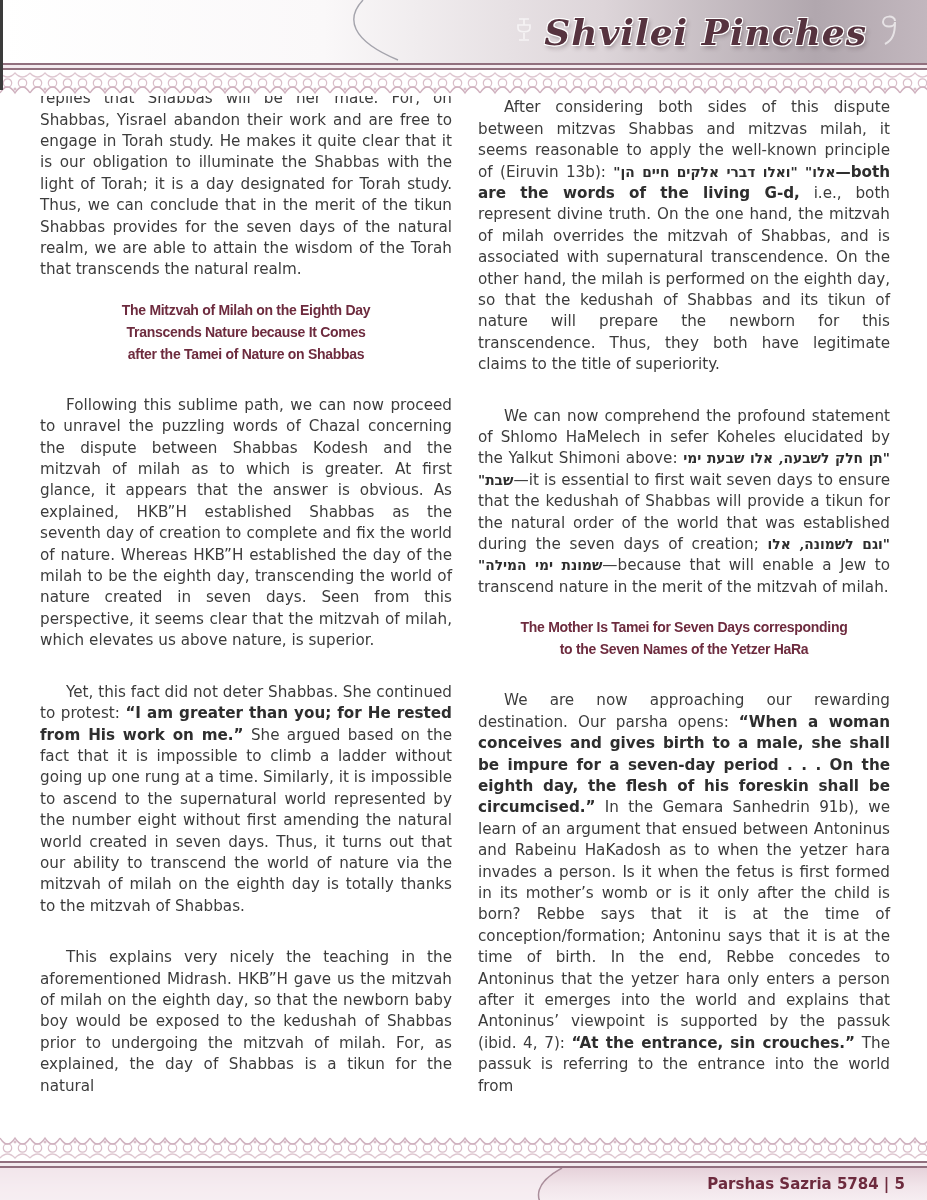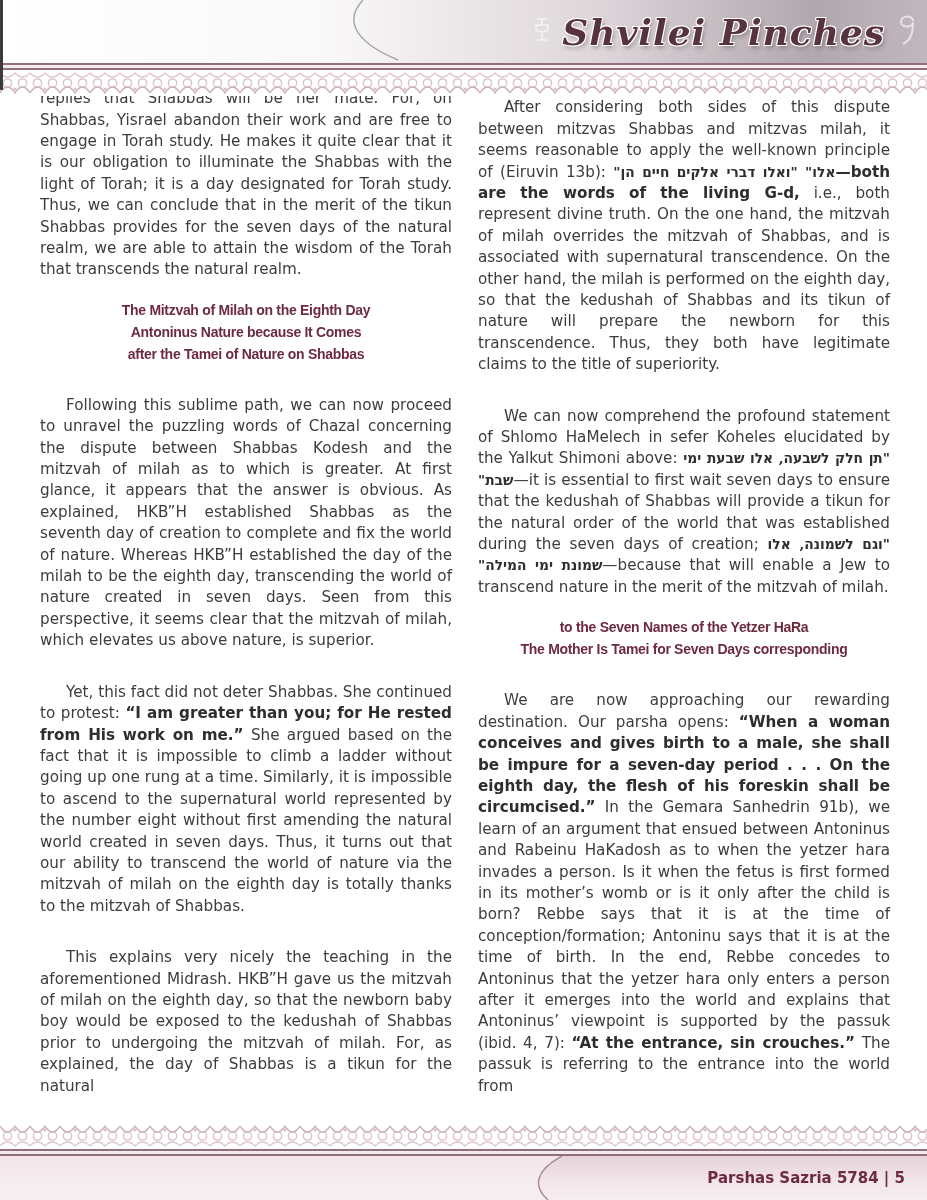--- a/index.html
+++ b/index.html
@@ -6,21 +6,21 @@
   .page{
     position:relative;width:927px;height:1200px;background:#ffffff;
     font-family:"DejaVu Sans",sans-serif;overflow:hidden;margin:0 auto;
   }
   
   .header{position:relative;}
   .header-band{
     position:relative;height:63px;
     background:linear-gradient(90deg,#ffffff 0%,#faf8f9 35%,#ddd5d9 65%,#b1a7ae 88%,#c2b7be 100%);
     display:flex;align-items:center;justify-content:flex-end;
-    padding-right:8px;box-sizing:border-box;
+    padding-right:26px;box-sizing:border-box;
   }
   .swoosh{position:absolute;left:0;top:0;pointer-events:none;}
   .page-title{
     font-family:"DejaVu Serif",serif;font-style:italic;font-weight:bold;
     font-size:36px;color:var(--title-color,#56333f);letter-spacing:1px;line-height:1;
     text-shadow:-1px -1px 0 #fff,1px -1px 0 #fff,-1px 1px 0 #fff,1px 1px 0 #fff,2px 3px 4px rgba(60,40,50,.35);
     padding:0 10px;
   }
   .ornament{display:inline-block;vertical-align:middle;opacity:.85;}
   .rule{
@@ -45,21 +45,21 @@
   }
   .hline{display:block;white-space:nowrap;}
   .seg-bold{font-weight:bold;color:#2e2e2e;}
   .seg-hebrew{
     font-family:"DejaVu Serif","DejaVu Sans",serif;font-weight:bold;
     font-size:13.8px;unicode-bidi:isolate;color:#2e2e2e;
   }
   
   .footer{position:absolute;left:0;right:0;bottom:0;}
   .footer-band{
-    position:relative;height:44px;
+    position:relative;height:32px;
     background:linear-gradient(#e6d2da 0,#f2e6eb 60%,#f6edf1 100%);
   }
   .footer-label{
     position:absolute;right:22px;top:50%;transform:translateY(-52%);
     font-family:"DejaVu Sans",sans-serif;font-weight:bold;font-size:15px;
     color:var(--accent,#6d2b3e);
   }
   .footer-svg{position:absolute;left:0;top:0;}
 </style>
 </head>
@@ -99,34 +99,34 @@
       <rect width="927" height="26" fill="url(#laceT)"></rect>
     </svg>
     <div class="edge-artifact"></div>
   </div>
 
   <div class="content">
     <div class="column">
         <p><span>Yisrael enter the land and are occupied with their fields and vineyards, she will be neglected.  HKB”H replies that Shabbas will be her mate.  For, on Shabbas, Yisrael abandon their work and are free to engage in Torah study.  He makes it quite clear that it is our obligation to illuminate the Shabbas with the light of Torah; it is a day designated for Torah study.  Thus, we can conclude that in the merit of the tikun Shabbas provides for the seven days of the natural realm, we are able to attain the wisdom of the Torah that transcends the natural realm.</span></p>
         <h2>
           <span class="hline">The Mitzvah of Milah on the Eighth Day</span>
-          <span class="hline">Antoninus Nature because It Comes</span>
+          <span class="hline">Transcends Nature because It Comes</span>
           <span class="hline">after the Tamei of Nature on Shabbas</span>
         </h2>
         <p class="indent"><span>Following this sublime path, we can now proceed to unravel the puzzling words of Chazal concerning the dispute between Shabbas Kodesh and the mitzvah of milah as to which is greater.  At first glance, it appears that the answer is obvious.  As explained, HKB”H established Shabbas as the seventh day of creation to complete and fix the world of nature.  Whereas HKB”H established the day of the milah to be the eighth day, transcending the world of nature created in seven days.  Seen from this perspective, it seems clear that the mitzvah of milah, which elevates us above nature, is superior.</span></p>
         <p class="indent"><span>Yet, this fact did not deter Shabbas.  She continued to protest: </span><span class="seg-bold">“I am greater than you; for He rested from His work on me.”</span><span>  She argued based on the fact that it is impossible to climb a ladder without going up one rung at a time.  Similarly, it is impossible to ascend to the supernatural world represented by the number eight without first amending the natural world created in seven days.  Thus, it turns out that our ability to transcend the world of nature via the mitzvah of milah on the eighth day is totally thanks to the mitzvah of Shabbas.</span></p>
         <p class="indent"><span>This explains very nicely the teaching in the aforementioned Midrash.  HKB”H gave us the mitzvah of milah on the eighth day, so that the newborn baby boy would be exposed to the kedushah of Shabbas prior to undergoing the mitzvah of milah.  For, as explained, the day of Shabbas is a tikun for the natural</span></p>
       </div>
     <div class="column">
         <p><span>world.  So, only after being subjected to its kedushah, is it possible for the newborn to fulfill the mitzvah of milah on the eighth day and transcend provide.</span></p>
         <p class="indent"><span>After considering both sides of this dispute between mitzvas Shabbas and mitzvas milah, it seems reasonable to apply the well-known principle of (Eiruvin 13b): </span><span class="seg-hebrew" dir="rtl">אלו" "ואלו דברי אלקים חיים הן"</span><span class="seg-bold">—both are the words of the living G-d,</span><span> i.e., both represent divine truth.  On the one hand, the mitzvah of milah overrides the mitzvah of Shabbas, and is associated with supernatural transcendence.  On the other hand, the milah is performed on the eighth day, so that the kedushah of Shabbas and its tikun of nature will prepare the newborn for this transcendence.  Thus, they both have legitimate claims to the title of superiority.</span></p>
         <p class="indent"><span>We can now comprehend the profound statement of Shlomo HaMelech in sefer Koheles elucidated by the Yalkut Shimoni above: </span><span class="seg-hebrew" dir="rtl">"תן חלק לשבעה, אלו שבעת ימי שבת"</span><span>—it is essential to first wait seven days to ensure that the kedushah of Shabbas will provide a tikun for the natural order of the world that was established during the seven days of creation; </span><span class="seg-hebrew" dir="rtl">"וגם לשמונה, אלו שמונת ימי המילה"</span><span>—because that will enable a Jew to transcend nature in the merit of the mitzvah of milah.</span></p>
         <h2>
+          <span class="hline">The Mother Is Tamei for Seven Days corresponding</span>
           <span class="hline">to the Seven Names of the Yetzer HaRa</span>
-          <span class="hline">The Mother Is Tamei for Seven Days corresponding</span>
         </h2>
         <p class="indent"><span>We are now approaching our rewarding destination.  Our parsha opens: </span><span class="seg-bold">“When a woman conceives and gives birth to a male, she shall be impure for a seven-day period . . . On the eighth day, the flesh of his foreskin shall be circumcised.”</span><span>  In the Gemara Sanhedrin 91b), we learn of an argument that ensued between Antoninus and Rabeinu HaKadosh as to when the yetzer hara invades a person.  Is it when the fetus is first formed in its mother’s womb or is it only after the child is born?  Rebbe says that it is at the time of conception/formation; Antoninu says that it is at the time of birth.  In the end, Rebbe concedes to Antoninus that the yetzer hara only enters a person after it emerges into the world and explains that Antoninus’ viewpoint is supported by the passuk (ibid. 4, 7): </span><span class="seg-bold">“At the entrance, sin crouches.”</span><span>  The passuk is referring to the entrance into the world from</span></p>
       </div>
   </div>
 
   <div class="footer">
     <svg class="lace" style="transform:scaleY(-1)" width="927" height="26" viewBox="0 0 927 26">
       <defs>
         <pattern id="laceB" width="30" height="26" patternUnits="userSpaceOnUse">
           <rect width="30" height="26" fill="#ffffff"></rect>

